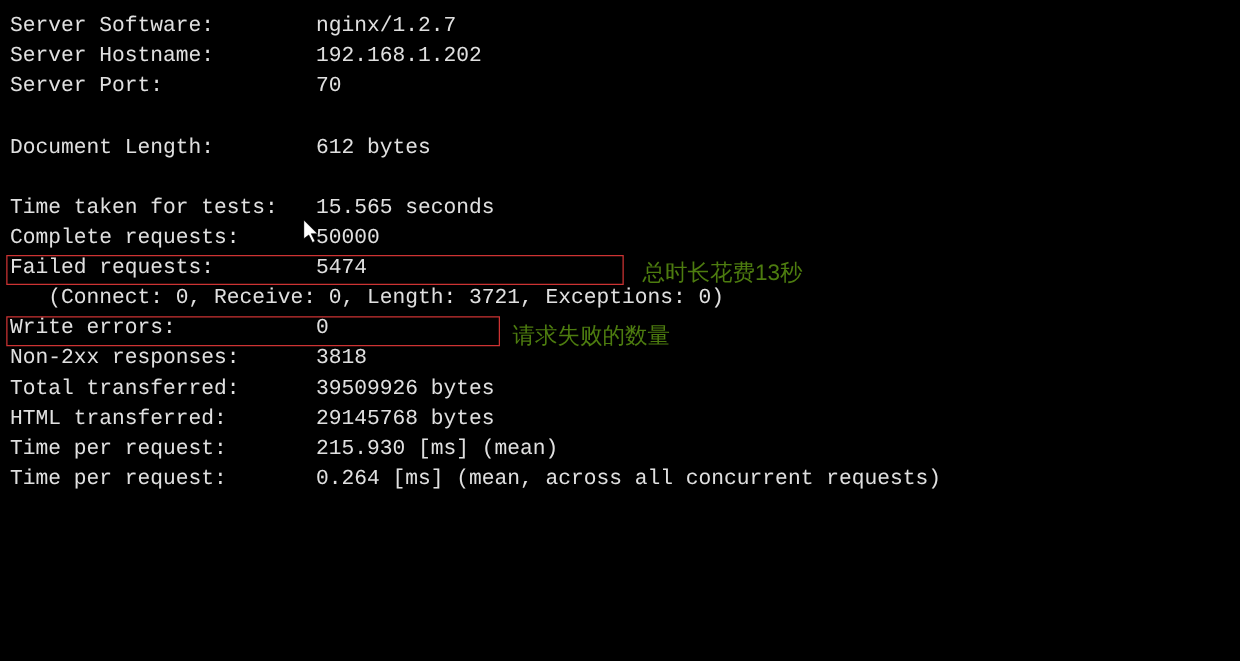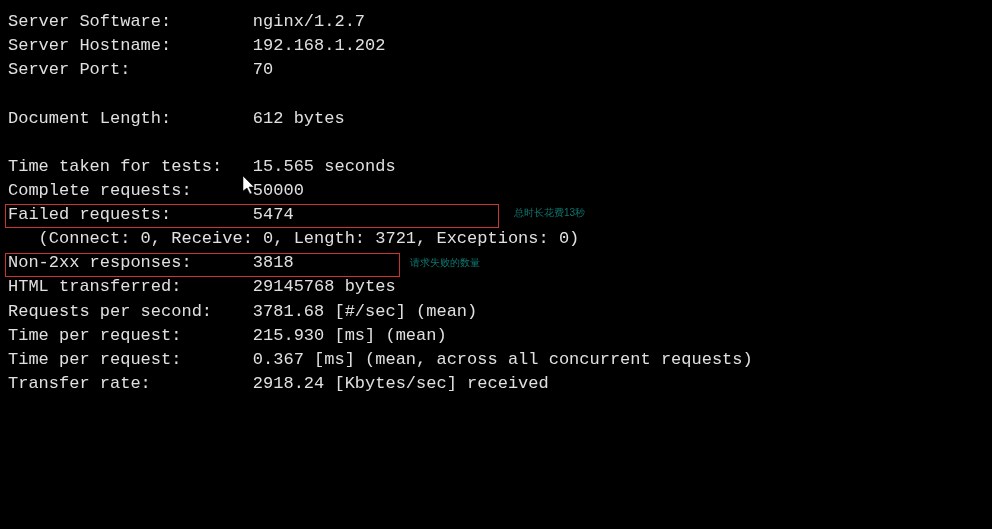--- a/index.html
+++ b/index.html
@@ -24,23 +24,23 @@
       position: relative;
       font-family: Liberation Mono, monospace;
     }
     .highlight-box {
       position: absolute;
       border: 1px solid #cc3333;
       pointer-events: none;
     }
     .annotation {
       position: absolute;
-      color: #0f766e;
+      color: #4d7c0f;
       font-family: "Microsoft YaHei", sans-serif;
-      font-size: 10px;
+      font-size: 18px;
       pointer-events: none;
     }
     .cursor {
       position: absolute;
       color: #fff;
       font-size: 18px;
       pointer-events: none;
     }
   </style>
 </head>
@@ -50,26 +50,26 @@
     <div class="line">Server Software:        nginx/1.2.7</div>
     <div class="line">Server Hostname:        192.168.1.202</div>
     <div class="line">Server Port:            70</div>
     <div class="line"> </div>
     <div class="line">Document Length:        612 bytes</div>
     <div class="line"> </div>
     <div class="line">Time taken for tests:   15.565 seconds</div>
     <div class="line">Complete requests:      50000</div>
     <div class="line">Failed requests:        5474</div>
     <div class="line">   (Connect: 0, Receive: 0, Length: 3721, Exceptions: 0)</div>
+    <div class="line">Write errors:           0</div>
     <div class="line">Non-2xx responses:      3818</div>
+    <div class="line">Total transferred:      39509926 bytes</div>
     <div class="line">HTML transferred:       29145768 bytes</div>
-    <div class="line">Requests per second:    3781.68 [#/sec] (mean)</div>
     <div class="line">Time per request:       215.930 [ms] (mean)</div>
-    <div class="line">Time per request:       0.367 [ms] (mean, across all concurrent requests)</div>
-    <div class="line">Transfer rate:          2918.24 [Kbytes/sec] received</div>
+    <div class="line">Time per request:       0.264 [ms] (mean, across all concurrent requests)</div>
   </div>
 
 <div class="highlight-box" style="left:5px; top:204px; width:494px; height:24px;"></div>
 <div class="highlight-box" style="left:5px; top:253px; width:395px; height:24px;"></div>
 
 <div class="annotation" style="left:514px; top:206px;">总时长花费13秒</div>
 <div class="annotation" style="left:410px; top:256px;">请求失败的数量</div>
 
 <div class="cursor" style="left:243px; top:176px;">
   <svg width="16" height="20" viewBox="0 0 16 20">

